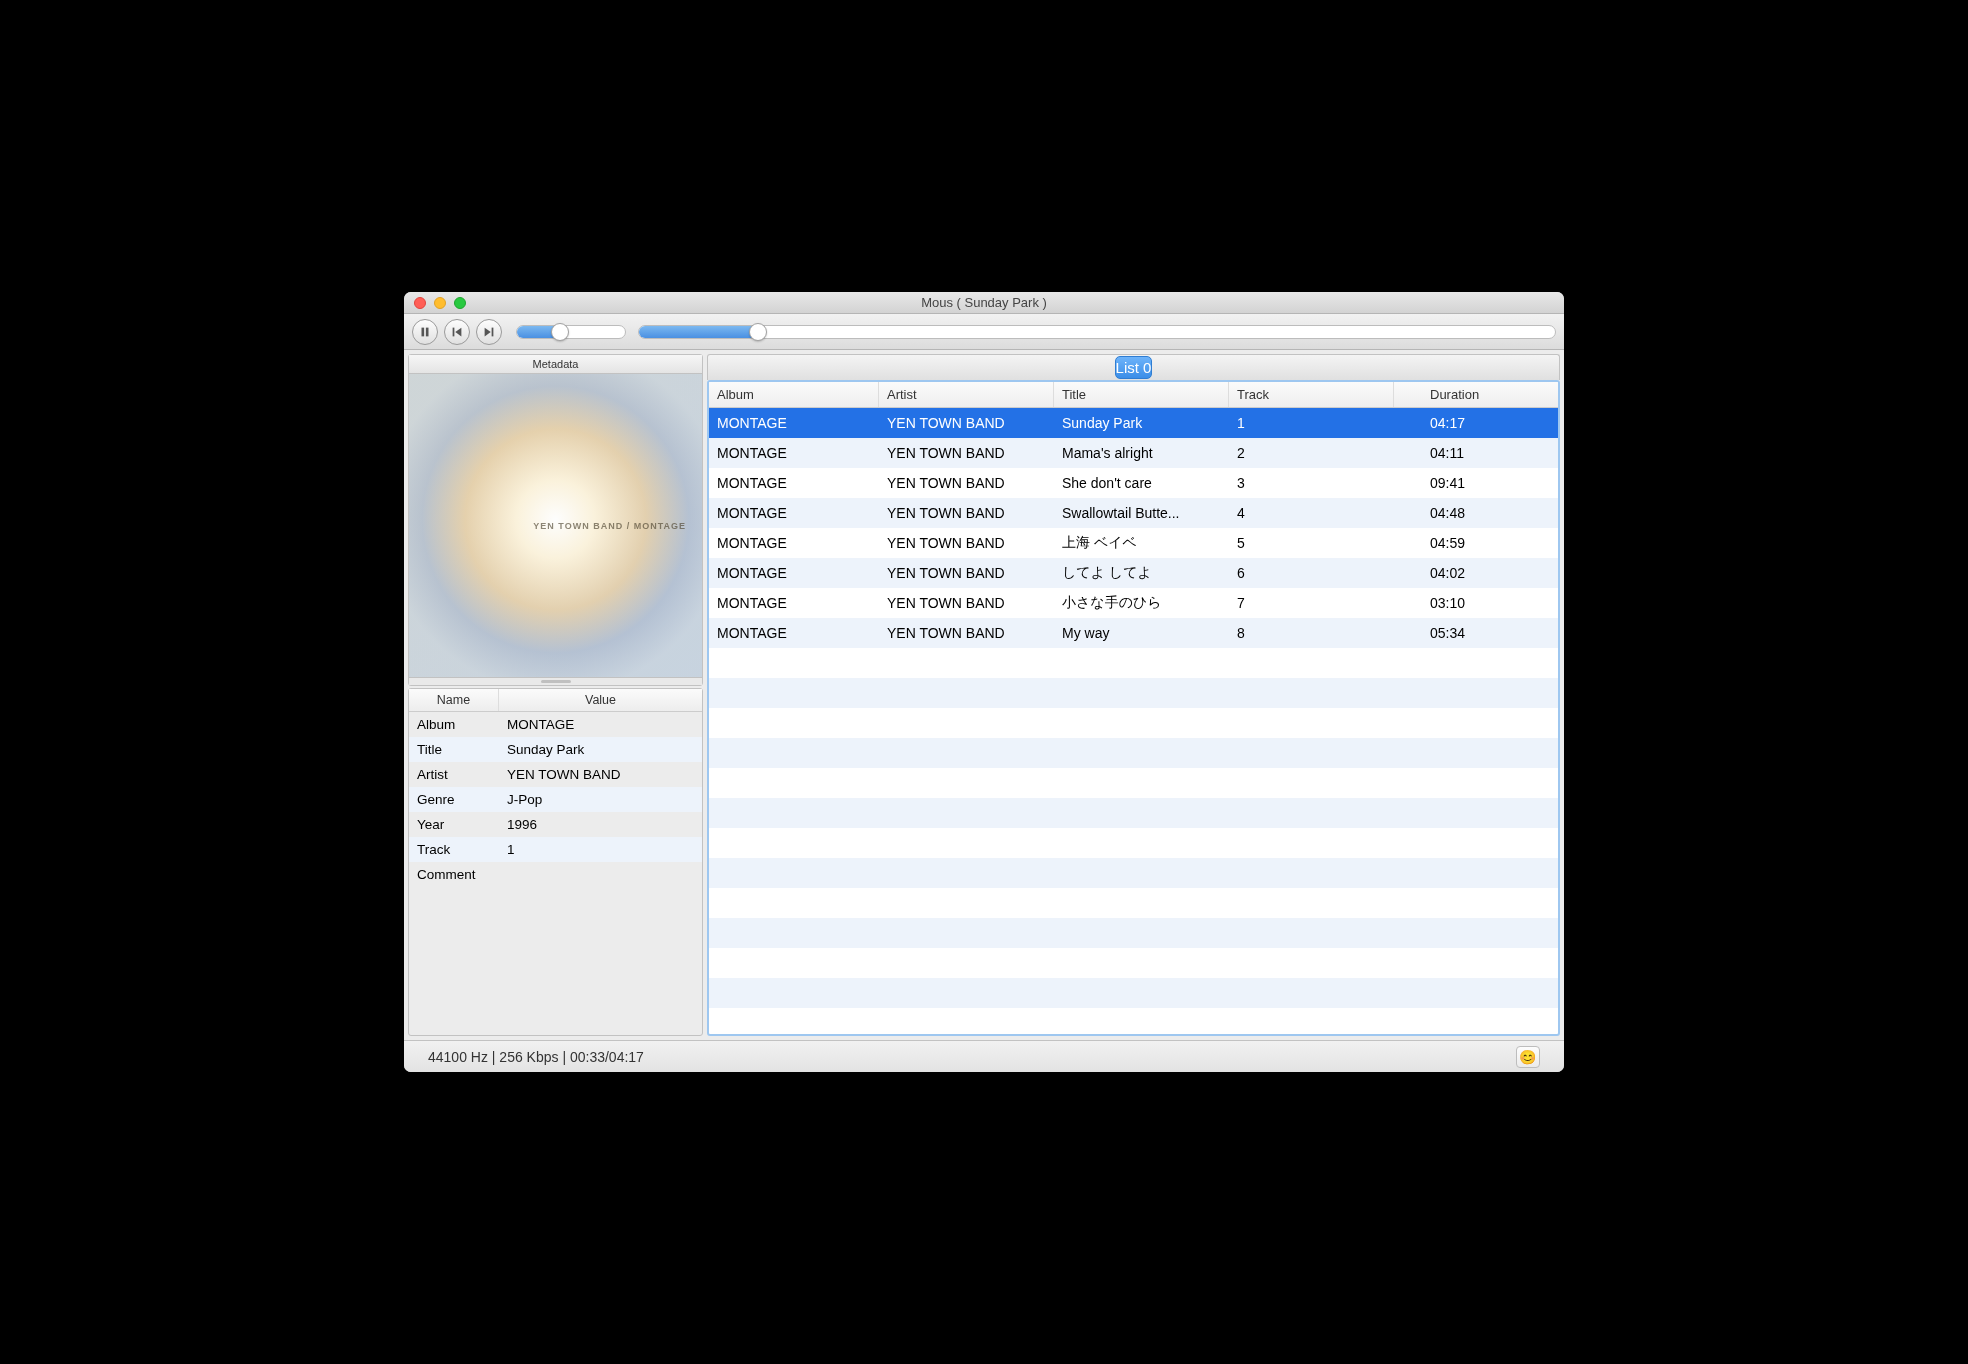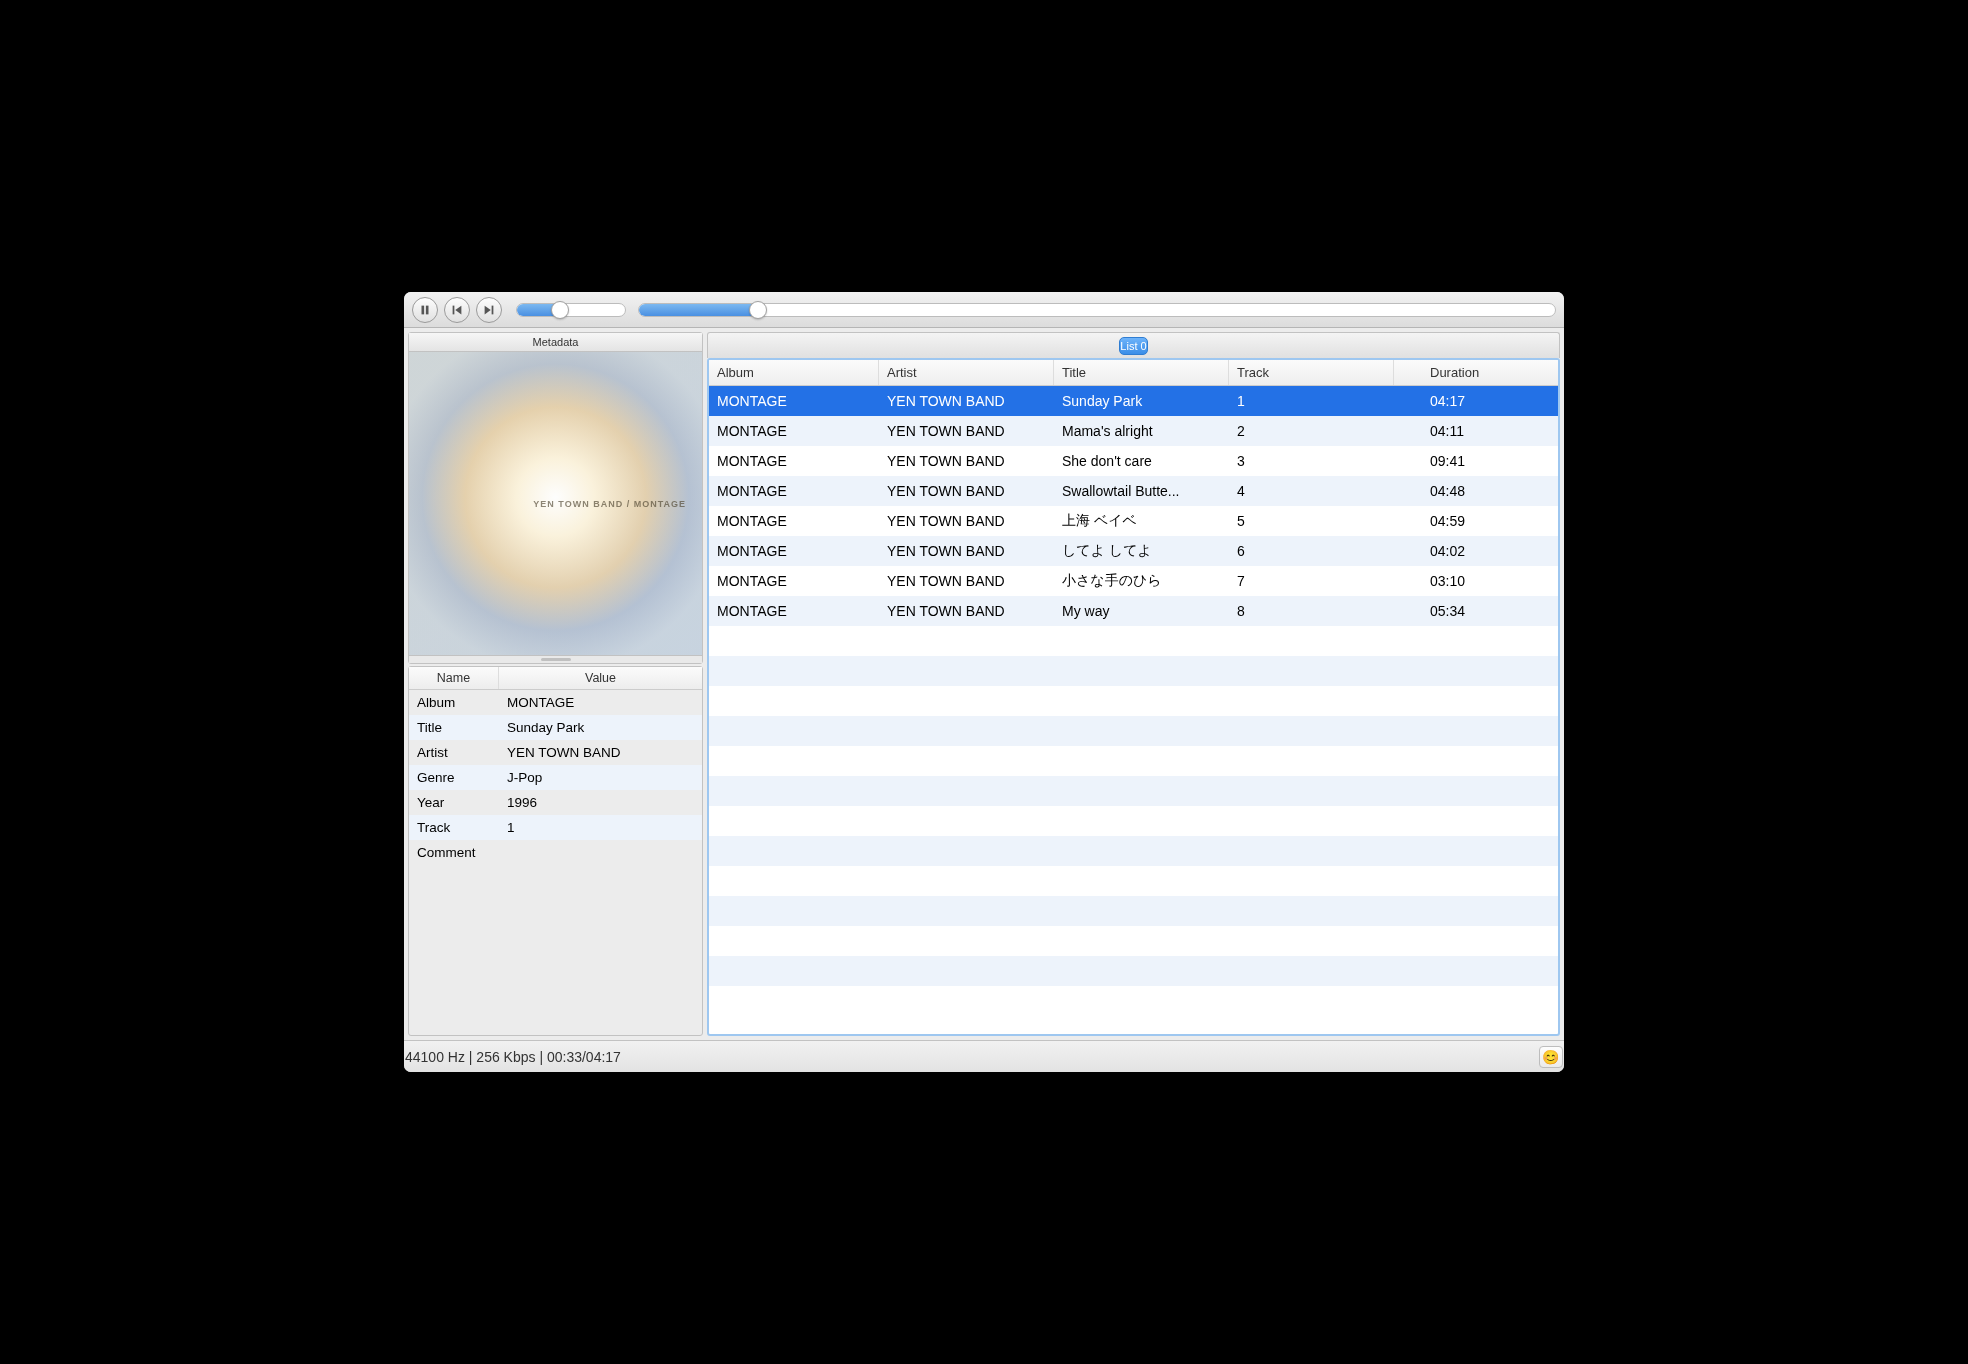--- a/index.html
+++ b/index.html
@@ -139,21 +139,21 @@
   }
   .tabbar{
     height:26px;
     background:linear-gradient(#f4f4f4,#e0e0e0);
     border:1px solid #c2c2c2; border-bottom:none;
     border-radius:3px 3px 0 0;
     display:flex;align-items:center;justify-content:center;
   }
   .tab{
     background:linear-gradient(#6db3fa,#3b8ee8);
-    color:#fff; font-size:11px;
+    color:#fff; font-size:15px;
     padding:2px 0; border-radius:5px;
     border:1px solid #2f7dd2;
   }
   .playlist{
     flex:1; border:2px solid #9ec7f0; border-radius:3px;
     background:#fff; overflow:hidden;
     display:flex;flex-direction:column;
   }
   .pl-head{
     display:flex;
@@ -173,36 +173,44 @@
     height:30px;align-items:center;
   }
   .pl-row.alt{background:#edf3fb;}
   .pl-row.sel{background:#2371e6;color:#fff;font-weight:500;}
   .pl-row div{padding:0 8px;overflow:hidden;text-overflow:ellipsis;white-space:nowrap;}
   .statusbar{
     height:32px;
     border-top:1px solid #c2c2c2;
     background:linear-gradient(#f1f1f1,#e3e3e3);
     display:flex;align-items:center;
-    padding:0 1px;
+    padding:0 24px;
     font-size:14px;color:#333;
     justify-content:space-between;
   }
   .emoji-btn{
     width:24px;height:22px;border:1px solid #bdbdbd;border-radius:4px;
     background:linear-gradient(#fdfdfd,#ebebeb);
     display:flex;align-items:center;justify-content:center;
     font-size:14px;cursor:pointer;
   }
 </style>
 </head>
 <body>
 
 <div class="window">
 
+  <div class="titlebar">
+    <div class="traffic">
+      <div class="tl red"></div>
+      <div class="tl yel"></div>
+      <div class="tl grn"></div>
+    </div>
+    <div class="title">Mous ( Sunday Park )</div>
+  </div>
 
   <div class="toolbar">
     <div class="tb-btn">
       <svg viewBox="0 0 16 16">
           <rect x="4" y="3" width="3" height="10"></rect>
           <rect x="9" y="3" width="3" height="10"></rect>
         </svg>
     </div>
     <div class="tb-btn">
       <svg viewBox="0 0 16 16">

